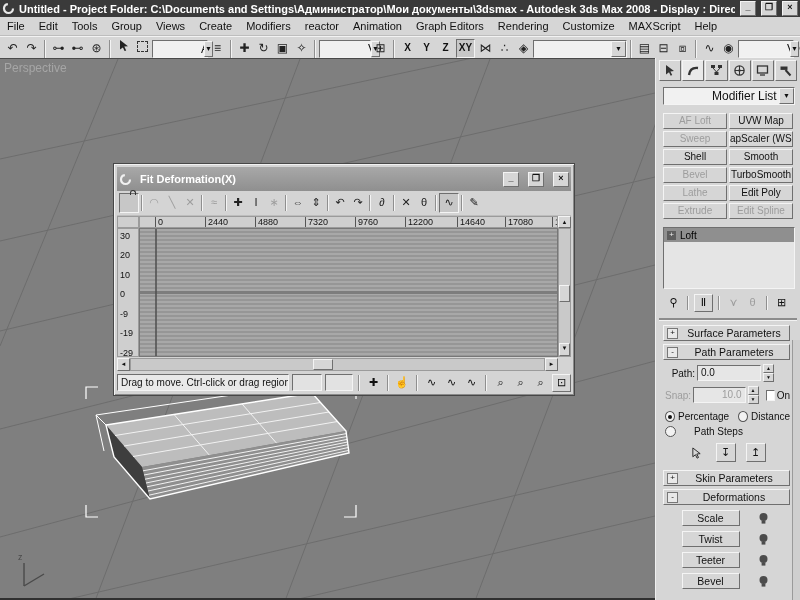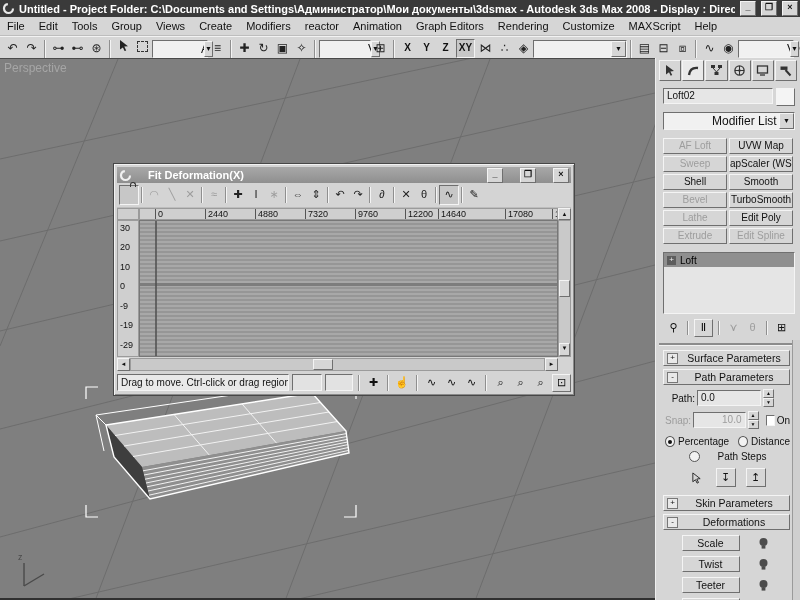--- a/index.html
+++ b/index.html
@@ -71,22 +71,22 @@
   .pickrow{display:flex;justify-content:center;align-items:center;gap:10px;margin-top:6px;}
   .pbtn{width:18px;height:17px;display:flex;align-items:center;justify-content:center;font-size:11px;}
   .defrow{display:flex;align-items:center;justify-content:center;gap:16px;margin-top:5px;}
   .defbtn{width:56px;height:14px;line-height:14px;text-align:center;font-size:10.5px;}
   .bulbbox{width:16px;height:16px;display:flex;align-items:center;justify-content:center;}
   .panel-scroll{position:absolute;right:0;top:282px;bottom:0;width:7px;background:#cfcfcf;border-left:1px solid #9a9a9a;}
   
   .dialog{position:absolute;left:113px;top:163px;width:462px;height:233px;z-index:10;background:#d4d4d4;
           border:1px solid #474747;box-shadow:inset 1px 1px 0 #f2f2f2,inset -1px -1px 0 #8a8a8a;
           padding:3px;box-sizing:border-box;display:flex;flex-direction:column;}
-  .dtitle{height:16px;background:linear-gradient(#a8a8a8,#8f8f8f);color:#fff;font-weight:bold;display:flex;
-          align-items:center;gap:16px;padding:0 2px;flex:0 0 auto;}
+  .dtitle{height:24px;background:linear-gradient(#a8a8a8,#8f8f8f);color:#fff;font-weight:bold;display:flex;
+          align-items:center;gap:8px;padding:0 2px;flex:0 0 auto;}
   .dtitle .title{flex:1;font-size:11px;}
   .dtoolbar{height:22px;display:flex;align-items:center;padding:1px 2px;flex:0 0 auto;border-bottom:1px solid #bdbdbd;}
   .di{width:18px;height:18px;line-height:17px;text-align:center;font-size:11px;color:#222;flex:0 0 auto;}
   .dsep{width:1px;height:16px;background:#8f8f8f;border-right:1px solid #f4f4f4;margin:0 2px;flex:0 0 auto;}
   .rulerrow{height:12px;display:flex;flex:0 0 auto;}
   .rcorner{width:22px;background:#cfcfcf;border:1px solid #9b9b9b;box-sizing:border-box;}
   .xruler{flex:1;position:relative;background:#cfcfcf;border:1px solid #9b9b9b;box-sizing:border-box;overflow:hidden;}
   .xruler span{position:absolute;top:0;font-size:9px;border-left:1px solid #555;padding-left:2px;line-height:11px;}
   .scrbtn{width:13px;height:12px;font-size:6px;line-height:10px;text-align:center;box-sizing:border-box;}
   .graphrow{flex:1;display:flex;min-height:0;}
@@ -292,24 +292,20 @@
         </svg>
     </span>
     <span class="tab">
       <svg width="13" height="13" viewBox="0 0 13 13">
         <rect x="1.5" y="2.5" width="7" height="3.4" fill="#333"></rect>
         <path d="M6.5 6 L11.5 11.5" stroke="#333" stroke-width="2"></path>
         </svg>
     </span>
   </div>
 
-  <div class="namerow">
-    <span class="field" style="flex:1">Loft02</span>
-    <span class="swatch"></span>
-  </div>
 
   <div class="combo modlist">
     <span class="ctext">Modifier List</span>
     <span class="abox">▼</span>
   </div>
 
   <div class="modgrid">
     <span class="modbtn raised dis">AF Loft</span>
     <span class="modbtn raised">UVW Map</span>
     <span class="modbtn raised dis">Sweep</span>
@@ -375,21 +371,21 @@
       <span>On</span>
     </div>
     <div class="prow" style="margin-top:7px;gap:3px;">
       <span class="radio">
           <span class="dot"></span>
         </span>
       <span>Percentage</span>
       <span class="radio" style="margin-left:6px;"></span>
       <span>Distance</span>
     </div>
-    <div class="prow" style="justify-content:center;gap:18px;">
+    <div class="prow" style="justify-content:flex-start;gap:18px;">
       <span class="radio"></span>
       <span>Path Steps</span>
     </div>
     <div class="pickrow">
       <span class="pbtn">
         <svg width="11" height="12" viewBox="0 0 12 13">
           <path d="M2 1 L10 7.2 L6.3 7.6 L8.2 11.4 L6.6 12.1 L4.9 8.4 L2 10.6 Z" fill="none" stroke="#222" stroke-width="1"></path>
         </svg>
       </span>
       <span class="pbtn raised">↧</span>
@@ -493,21 +489,21 @@
 
   <div class="rulerrow">
     <span class="rcorner"></span>
     <div class="xruler">
       <span style="left:15px">0</span>
       <span style="left:65px">2440</span>
       <span style="left:115px">4880</span>
       <span style="left:165px">7320</span>
       <span style="left:215px">9760</span>
       <span style="left:265px">12200</span>
-      <span style="left:298px">14640</span>
+      <span style="left:317px">14640</span>
       <span style="left:365px">17080</span>
       <span style="left:412px">19520</span>
     </div>
     <span class="scrbtn raised">▲</span>
   </div>
 
   <div class="graphrow">
     <div class="yruler">
       <span style="top:2px">30</span>
       <span style="top:21px">20</span>

